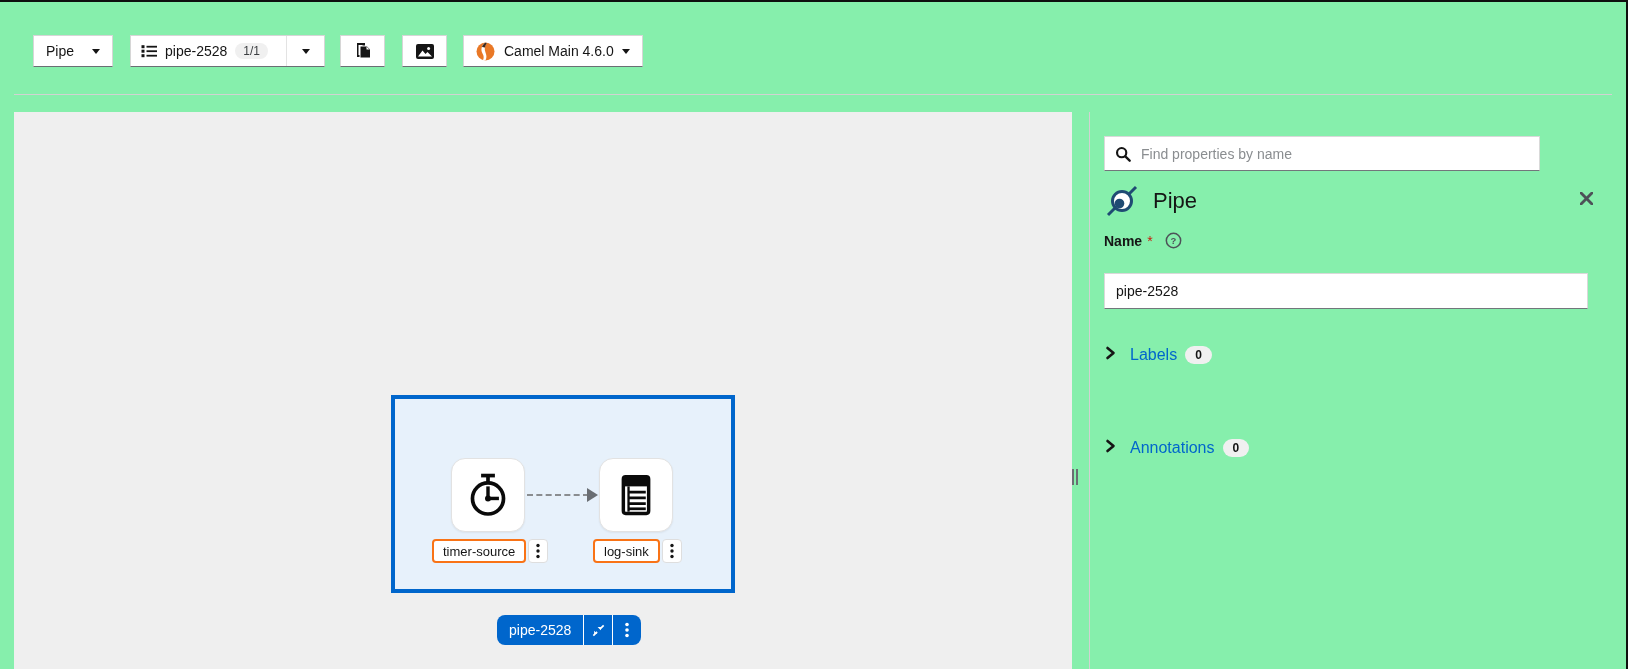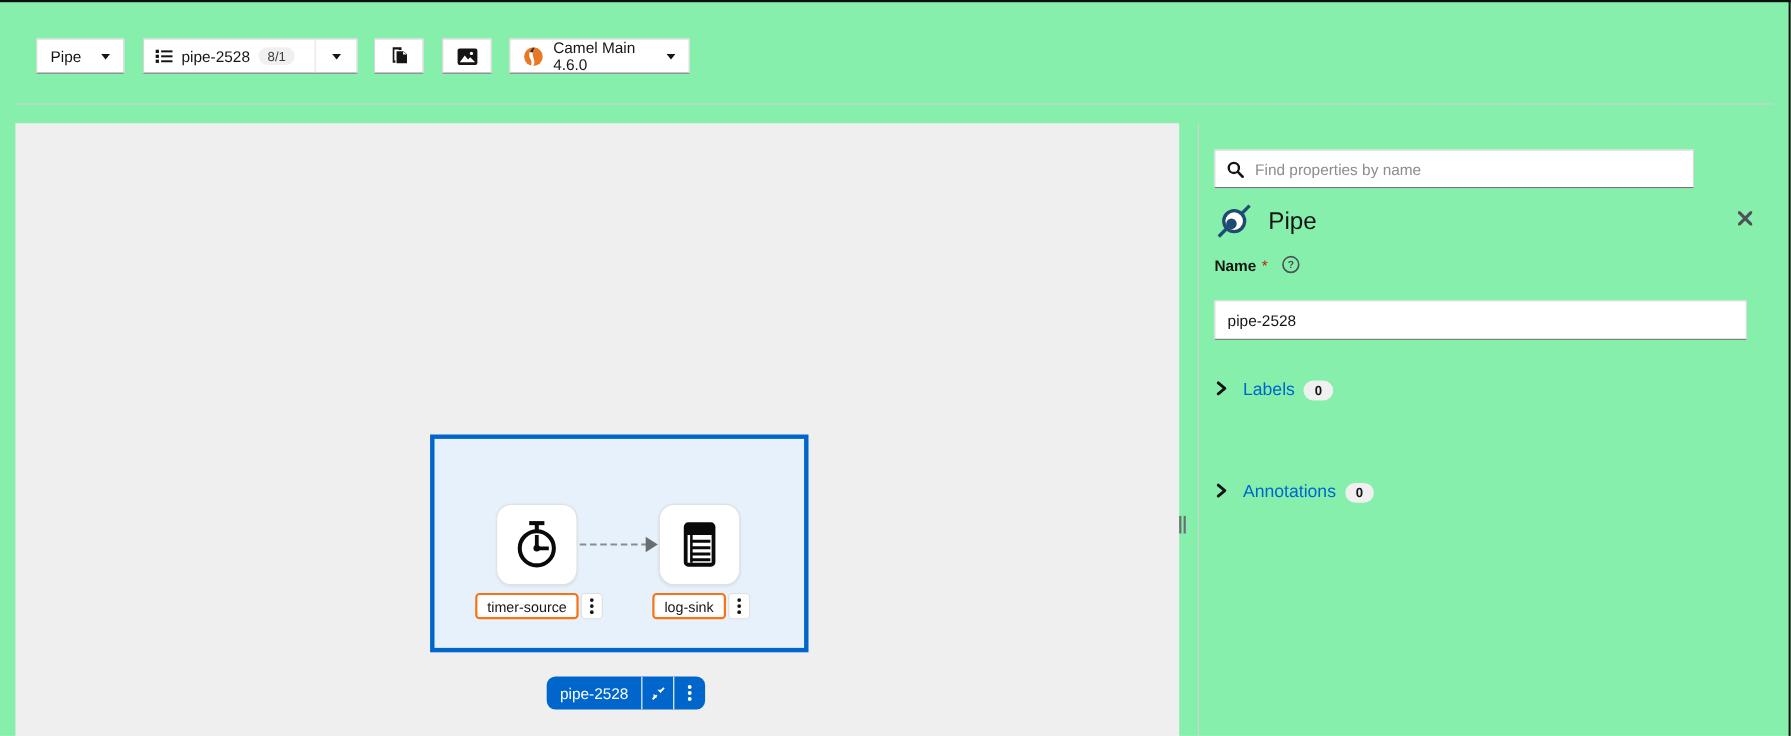--- a/index.html
+++ b/index.html
@@ -11,21 +11,21 @@
   
   .tb-ctl, .tb-btn {
     position:absolute; top:33px; height:32px; background:#fff;
     border:1px solid #d6d6d6; border-bottom:1px solid #6a6e73;
     display:flex; align-items:center; font-size:14px; cursor:pointer;
   }
   .ctl-dsl    { left:33px;  width:80px;  padding:0 12px; }
   .ctl-flows  { left:130px; width:195px; }
   .btn-copy   { left:340px; width:45px;  justify-content:center; }
   .btn-image  { left:402px; width:45px;  justify-content:center; }
-  .ctl-runtime{ left:463px; width:164px; padding:0 12px; }
+  .ctl-runtime{ left:463px; width:180px; padding:0 12px; }
   .caret { width:0; height:0; border-left:4.5px solid transparent;
            border-right:4.5px solid transparent; border-top:5.5px solid #151515;
            display:inline-block; }
   .ctl-dsl .caret { margin-left:auto; }
   .flows-main { display:flex; align-items:center; padding:0 10px; flex:1; height:100%; gap:8px; }
   .flows-caret { width:38px; height:100%; border-left:1px solid #e3e3e3;
                  display:flex; align-items:center; justify-content:center; }
   .count-pill { background:#f0f0f0; border-radius:10px; font-size:12px;
                 padding:1px 8px; color:#3c3f42; }
   .ctl-runtime .caret { margin-left:auto; }
@@ -116,21 +116,21 @@
         <g fill="#151515">
           <rect x="0.5" y="2.2" width="3" height="3"></rect>
             <rect x="5.5" y="2.8" width="10.5" height="1.8"></rect>
           <rect x="0.5" y="6.7" width="3" height="3"></rect>
             <rect x="5.5" y="7.3" width="10.5" height="1.8"></rect>
           <rect x="0.5" y="11.2" width="3" height="3"></rect>
             <rect x="5.5" y="11.8" width="10.5" height="1.8"></rect>
         </g>
       </svg>
       <span>pipe-2528</span>
-      <span class="count-pill">8/1</span>
+      <span class="count-pill">1/1</span>
     </span>
     <span class="flows-caret">
       <span class="caret"></span>
     </span>
   </div>
 
   <button class="tb-btn btn-copy">
     <svg width="19" height="19" viewBox="0 0 19 19">
       <path d="M4 1 h8 l0 2.5 -2.5 0 0 -0.5 -4 0 0 10 1 0 0 2 -2.5 0 z" fill="#151515"></path>
       <path d="M7.5 4.5 h6.5 l3 3 v8 h-9.5 z" fill="#151515"></path>

